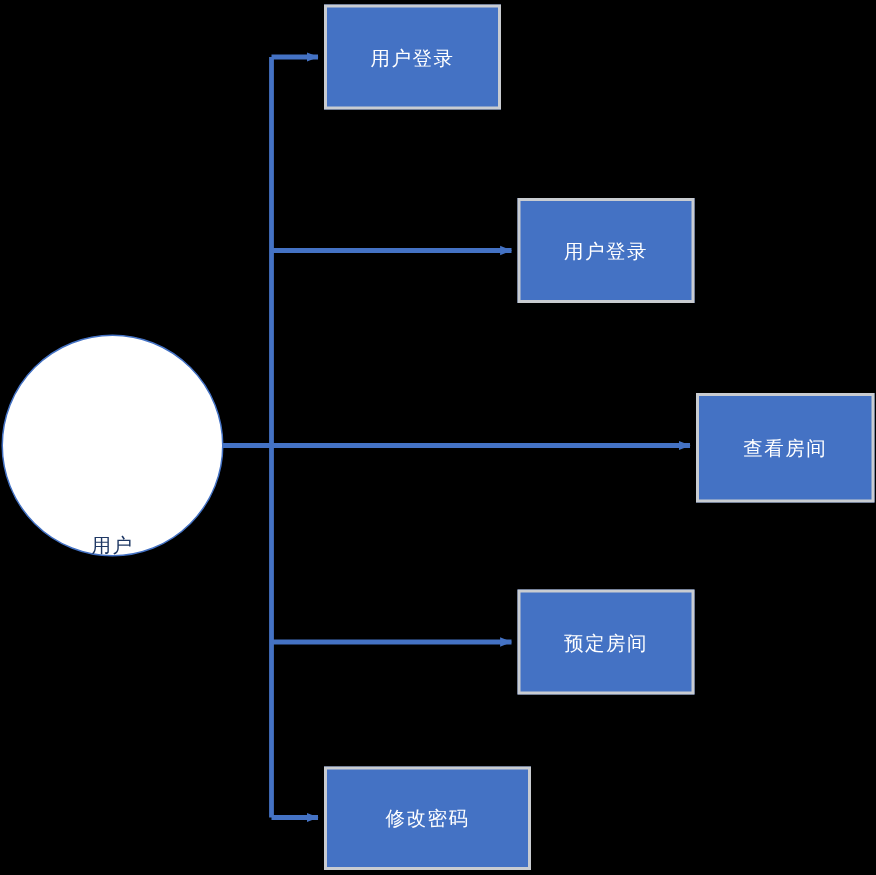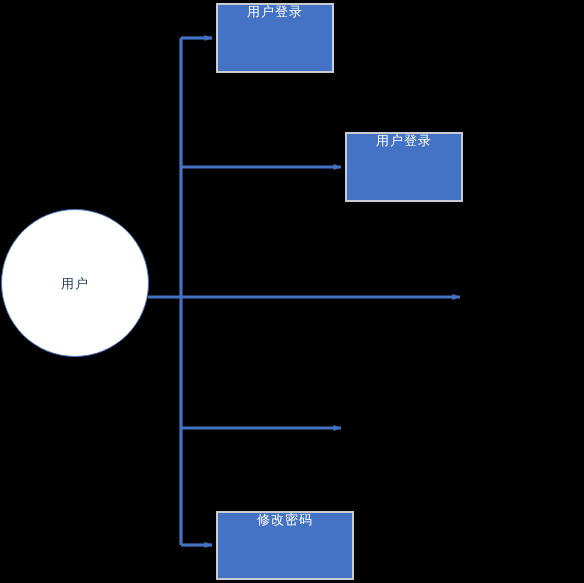--- a/index.html
+++ b/index.html
@@ -21,21 +21,21 @@
     top: 0;
     width: 584px;
     height: 583px;
   }
   .node-box {
     position: absolute;
     box-sizing: border-box;
     background: #4472c4;
     border: 2px solid #c9ccd1;
     display: flex;
-    align-items: flex-start;
+    align-items: center;
     justify-content: center;
   }
   .node-box-label {
     color: #ffffff;
     font-size: 13px;
     letter-spacing: 1px;
     line-height: 1;
     white-space: nowrap;
   }
   .node-circle {
@@ -76,31 +76,37 @@
 
     <path d="M 181 167 L 341 167" stroke="#4472c4" stroke-width="3.2" fill="none" marker-end="url(#arrow-head)"></path>
 
     <path d="M 181 297 L 460 297" stroke="#4472c4" stroke-width="3.2" fill="none" marker-end="url(#arrow-head)"></path>
 
     <path d="M 181 428 L 341 428" stroke="#4472c4" stroke-width="3.2" fill="none" marker-end="url(#arrow-head)"></path>
 
     <path d="M 181 545 L 212 545" stroke="#4472c4" stroke-width="3.2" fill="none" marker-end="url(#arrow-head)"></path>
   </svg>
 
-  <div class="node-circle" id="node-user-actor" style="left: 1px; top: 209px; width: 148px; height: 148px; background: rgb(255, 255, 255); border-color: rgb(68, 114, 196);">
+  <div class="node-circle" id="node-user-actor" style="left: 1px; top: 223px; width: 148px; height: 148px; background: rgb(255, 255, 255); border-color: rgb(68, 114, 196); align-items: flex-end;">
     <span class="node-circle-label" style="color: rgb(31, 56, 100);">用户</span>
   </div>
 
   <div class="node-box" id="node-0" style="left: 216px; top: 3px; width: 118px; height: 70px; background: rgb(68, 114, 196); border-color: rgb(201, 204, 209);">
     <span class="node-box-label" style="color: rgb(255, 255, 255);">用户登录</span>
   </div>
 
   <div class="node-box" id="node-1" style="left: 345px; top: 132px; width: 118px; height: 70px; background: rgb(68, 114, 196); border-color: rgb(201, 204, 209);">
     <span class="node-box-label" style="color: rgb(255, 255, 255);">用户登录</span>
   </div>
 
+  <div class="node-box" id="node-2" style="left: 464px; top: 262px; width: 119px; height: 73px; background: rgb(68, 114, 196); border-color: rgb(201, 204, 209);">
+    <span class="node-box-label" style="color: rgb(255, 255, 255);">查看房间</span>
+  </div>
 
+  <div class="node-box" id="node-3" style="left: 345px; top: 393px; width: 118px; height: 70px; background: rgb(68, 114, 196); border-color: rgb(201, 204, 209);">
+    <span class="node-box-label" style="color: rgb(255, 255, 255);">预定房间</span>
+  </div>
 
   <div class="node-box" id="node-4" style="left: 216px; top: 511px; width: 138px; height: 69px; background: rgb(68, 114, 196); border-color: rgb(201, 204, 209);">
     <span class="node-box-label" style="color: rgb(255, 255, 255);">修改密码</span>
   </div>
 
 </div>
 
 </body></html>

